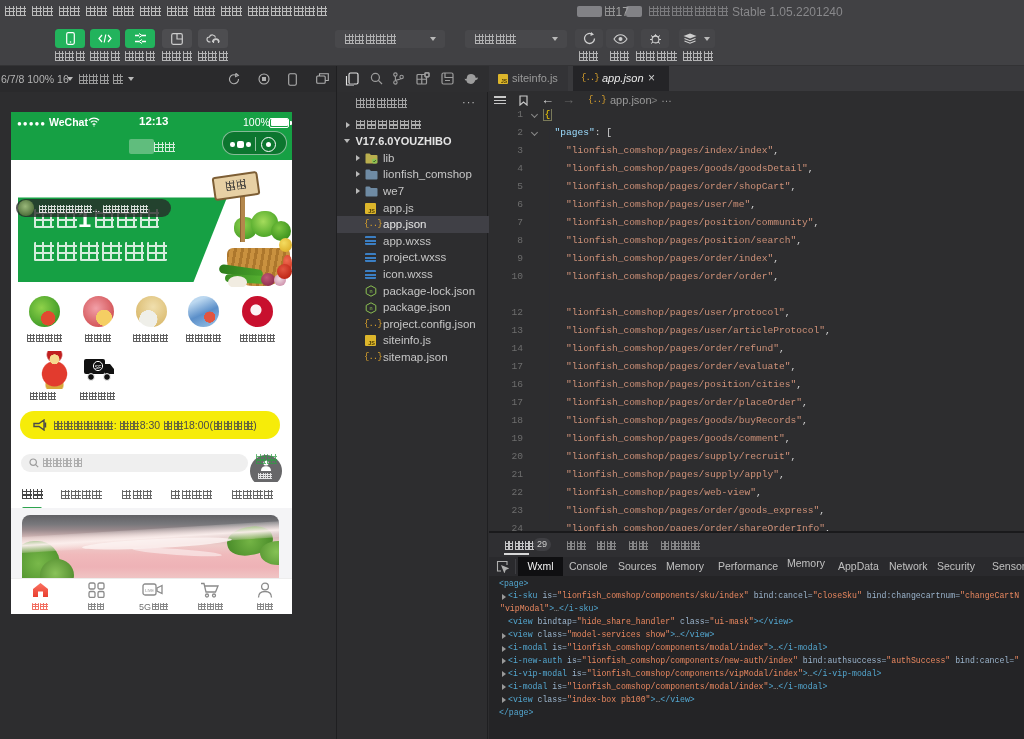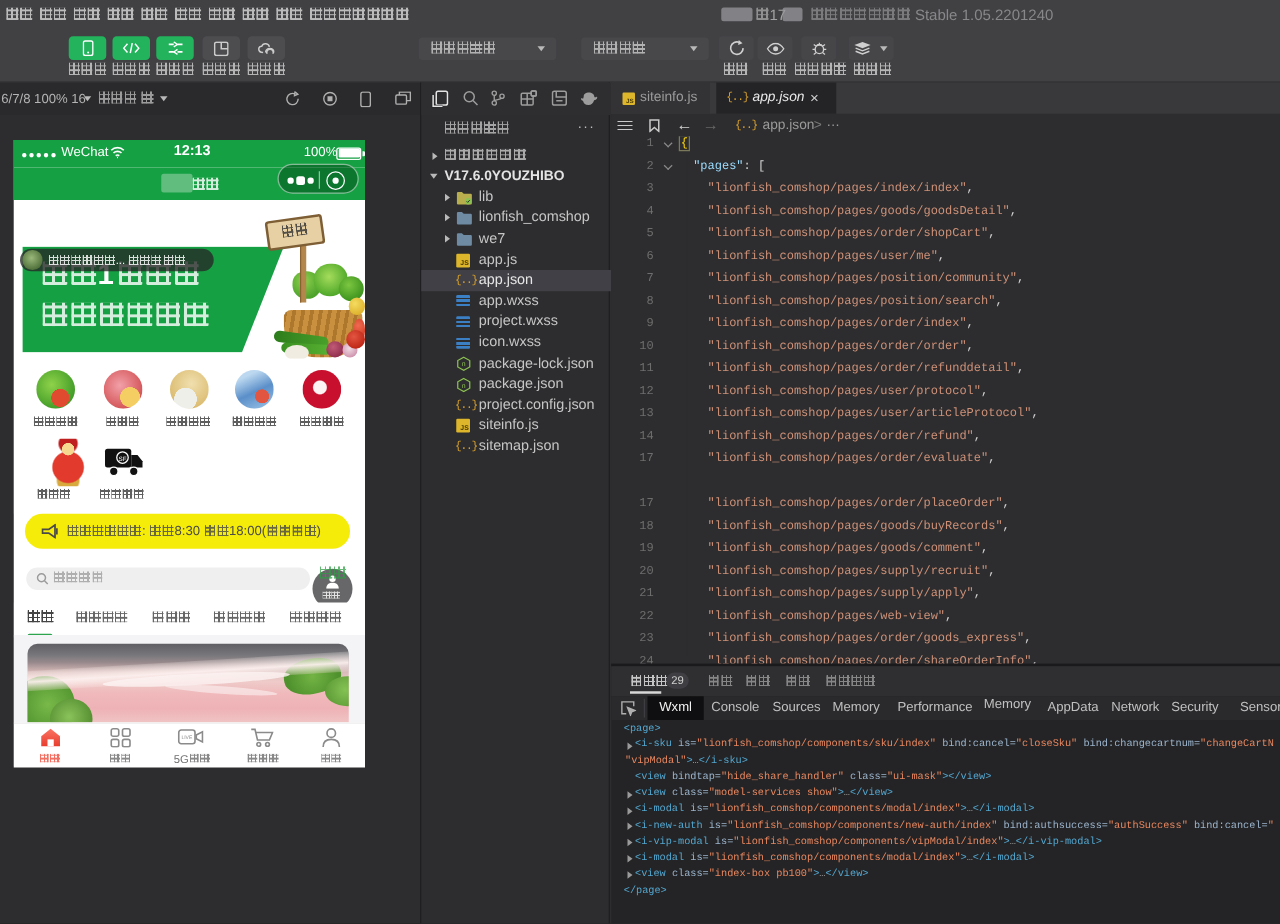--- a/index.html
+++ b/index.html
@@ -173,21 +173,21 @@
       </svg>
   <svg class="abs" style="left:316px;top:7px" width="13" height="11" viewBox="0 0 13 11">
         <rect x="0.7" y="3" width="8.5" height="7.3" rx="1" stroke="#b0b0b0" stroke-width="1.1" fill="none"></rect>
         <path d="M3.5 3 L3.5 0.7 L12.3 0.7 L12.3 7.5 L9.2 7.5" stroke="#b0b0b0" stroke-width="1.1" fill="none"></path>
       </svg>
 </div>
 
 <div id="phone" class="abs">
   <div id="pstatus" class="grn">
     <span class="abs" style="left:6px;top:7px;letter-spacing:1px;font-size:8px">●●●●●</span>
-    <span class="abs" style="left:38px;top:4px;font-weight:normal;font-size:10.5px">WeChat</span>
+    <span class="abs" style="left:38px;top:4px;font-weight:bold;font-size:10.5px">WeChat</span>
     <svg class="abs" style="left:77px;top:5px" width="12" height="10" viewBox="0 0 12 10">
           <path d="M1 3.2 A7 7 0 0 1 11 3.2 M2.8 5.4 A4.6 4.6 0 0 1 9.2 5.4 M4.6 7.6 A2.2 2.2 0 0 1 7.4 7.6 M5.6 9 l.8 0" stroke="#fff" stroke-width="1.3" fill="none"></path>
         </svg>
     <span class="abs" style="left:128px;top:3px;font-weight:bold;font-size:11.5px">12:13</span>
     <span class="abs" style="left:232px;top:4px;font-size:10.5px">100%</span>
     <span class="abs" style="left:258px;top:5.5px;width:20px;height:10px;border:1px solid #fff;border-radius:2px"></span>
     <span class="abs" style="left:259.5px;top:7px;width:17px;height:7px;background:#fff;border-radius:1px"></span>
     <span class="abs" style="left:279px;top:8.5px;width:2px;height:4px;background:#fff;border-radius:0 1px 1px 0"></span>
   </div>
   <div id="pnav" class="grn">
@@ -491,25 +491,25 @@
 <div class="cl" style="top:-3px"><span class="ln">1</span><span class="chev" style="left:43px"></span><span class="cd"><span style="color:#ffd700;border:1px solid #7a7a5a;padding:0 .5px">{</span></span></div>
 <div class="cl" style="top:15px"><span class="ln">2</span><span class="chev" style="left:43px"></span><span class="cd">  <span class="k">"pages"</span><span class="p">: [</span></span></div>
 <div class="cl" style="top:33px"><span class="ln">3</span><span class="cd">    <span class="s">"lionfish_comshop/pages/index/index"</span><span class="p">,</span></span></div>
 <div class="cl" style="top:51px"><span class="ln">4</span><span class="cd">    <span class="s">"lionfish_comshop/pages/goods/goodsDetail"</span><span class="p">,</span></span></div>
 <div class="cl" style="top:69px"><span class="ln">5</span><span class="cd">    <span class="s">"lionfish_comshop/pages/order/shopCart"</span><span class="p">,</span></span></div>
 <div class="cl" style="top:87px"><span class="ln">6</span><span class="cd">    <span class="s">"lionfish_comshop/pages/user/me"</span><span class="p">,</span></span></div>
 <div class="cl" style="top:105px"><span class="ln">7</span><span class="cd">    <span class="s">"lionfish_comshop/pages/position/community"</span><span class="p">,</span></span></div>
 <div class="cl" style="top:123px"><span class="ln">8</span><span class="cd">    <span class="s">"lionfish_comshop/pages/position/search"</span><span class="p">,</span></span></div>
 <div class="cl" style="top:141px"><span class="ln">9</span><span class="cd">    <span class="s">"lionfish_comshop/pages/order/index"</span><span class="p">,</span></span></div>
 <div class="cl" style="top:159px"><span class="ln">10</span><span class="cd">    <span class="s">"lionfish_comshop/pages/order/order"</span><span class="p">,</span></span></div>
-<div class="cl" style="top:177px"><span class="ln">11</span><span class="cd">    <span class="s">"lionfish_comshop/pages/order/refunddetail"</span><span class="p">,</span></span></div>
 <div class="cl" style="top:195px"><span class="ln">12</span><span class="cd">    <span class="s">"lionfish_comshop/pages/user/protocol"</span><span class="p">,</span></span></div>
 <div class="cl" style="top:213px"><span class="ln">13</span><span class="cd">    <span class="s">"lionfish_comshop/pages/user/articleProtocol"</span><span class="p">,</span></span></div>
 <div class="cl" style="top:231px"><span class="ln">14</span><span class="cd">    <span class="s">"lionfish_comshop/pages/order/refund"</span><span class="p">,</span></span></div>
 <div class="cl" style="top:249px"><span class="ln">17</span><span class="cd">    <span class="s">"lionfish_comshop/pages/order/evaluate"</span><span class="p">,</span></span></div>
+<div class="cl" style="top:267px"><span class="ln">16</span><span class="cd">    <span class="s">"lionfish_comshop/pages/position/cities"</span><span class="p">,</span></span></div>
 <div class="cl" style="top:285px"><span class="ln">17</span><span class="cd">    <span class="s">"lionfish_comshop/pages/order/placeOrder"</span><span class="p">,</span></span></div>
 <div class="cl" style="top:303px"><span class="ln">18</span><span class="cd">    <span class="s">"lionfish_comshop/pages/goods/buyRecords"</span><span class="p">,</span></span></div>
 <div class="cl" style="top:321px"><span class="ln">19</span><span class="cd">    <span class="s">"lionfish_comshop/pages/goods/comment"</span><span class="p">,</span></span></div>
 <div class="cl" style="top:339px"><span class="ln">20</span><span class="cd">    <span class="s">"lionfish_comshop/pages/supply/recruit"</span><span class="p">,</span></span></div>
 <div class="cl" style="top:357px"><span class="ln">21</span><span class="cd">    <span class="s">"lionfish_comshop/pages/supply/apply"</span><span class="p">,</span></span></div>
 <div class="cl" style="top:375px"><span class="ln">22</span><span class="cd">    <span class="s">"lionfish_comshop/pages/web-view"</span><span class="p">,</span></span></div>
 <div class="cl" style="top:393px"><span class="ln">23</span><span class="cd">    <span class="s">"lionfish_comshop/pages/order/goods_express"</span><span class="p">,</span></span></div>
 <div class="cl" style="top:411px"><span class="ln">24</span><span class="cd">    <span class="s">"lionfish_comshop/pages/order/shareOrderInfo"</span><span class="p">,</span></span></div>
 <span class="abs" style="left:60px;top:15px;width:1px;height:400px;background:#2c2c31"></span>
 </div>

